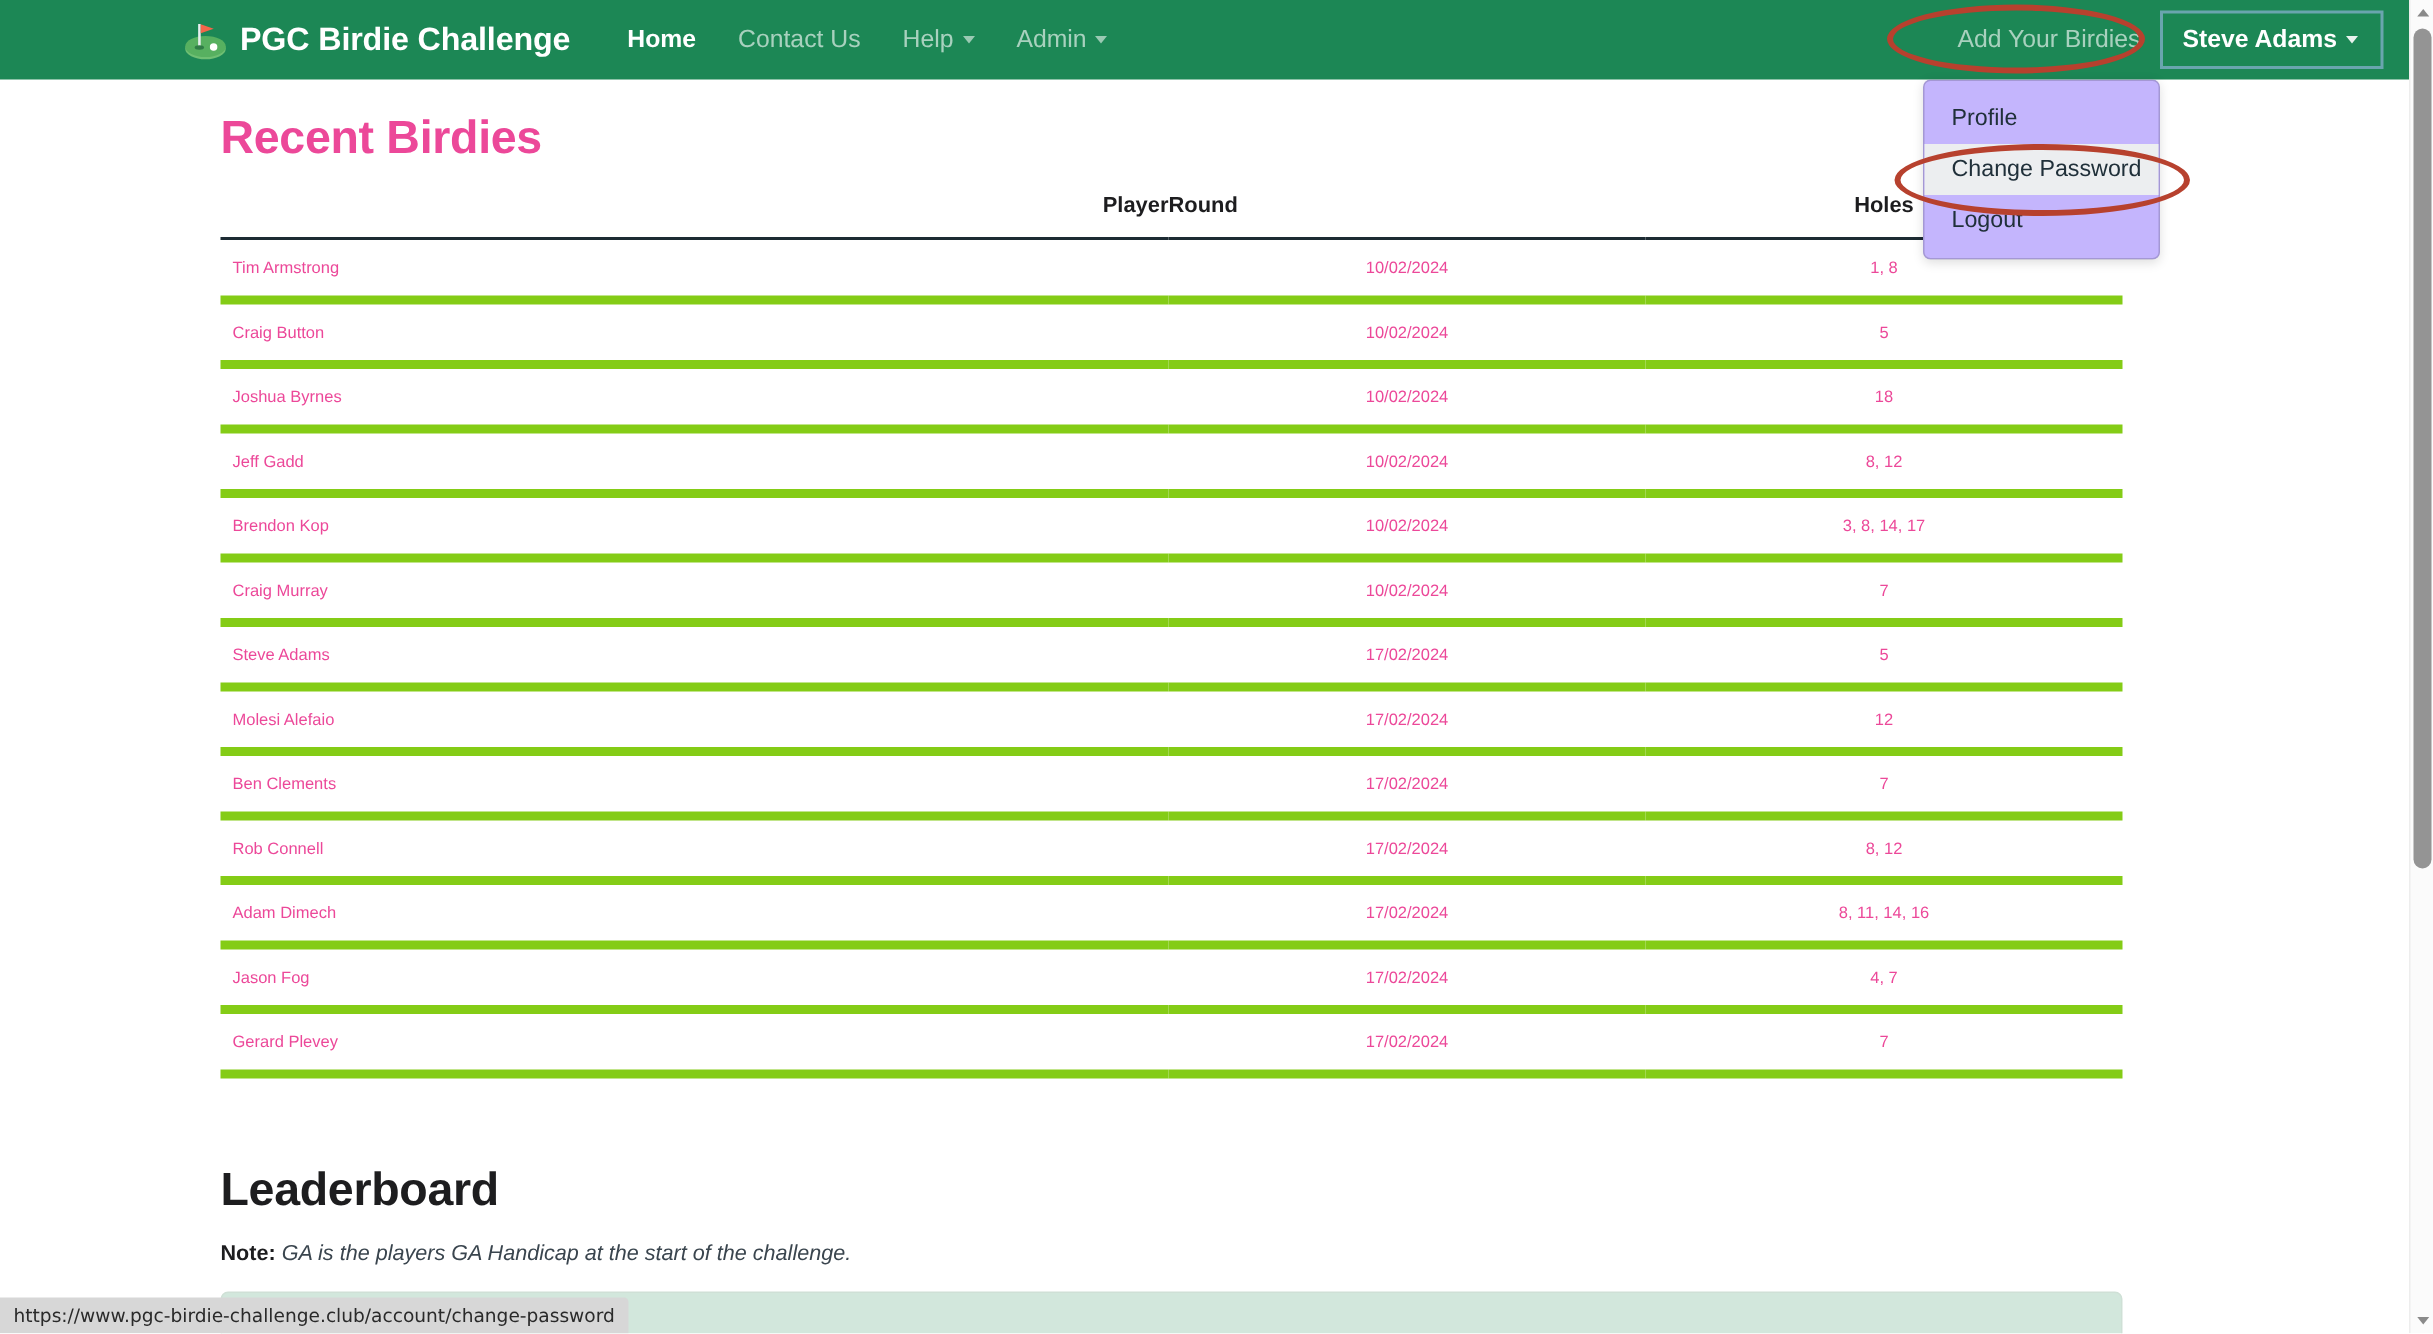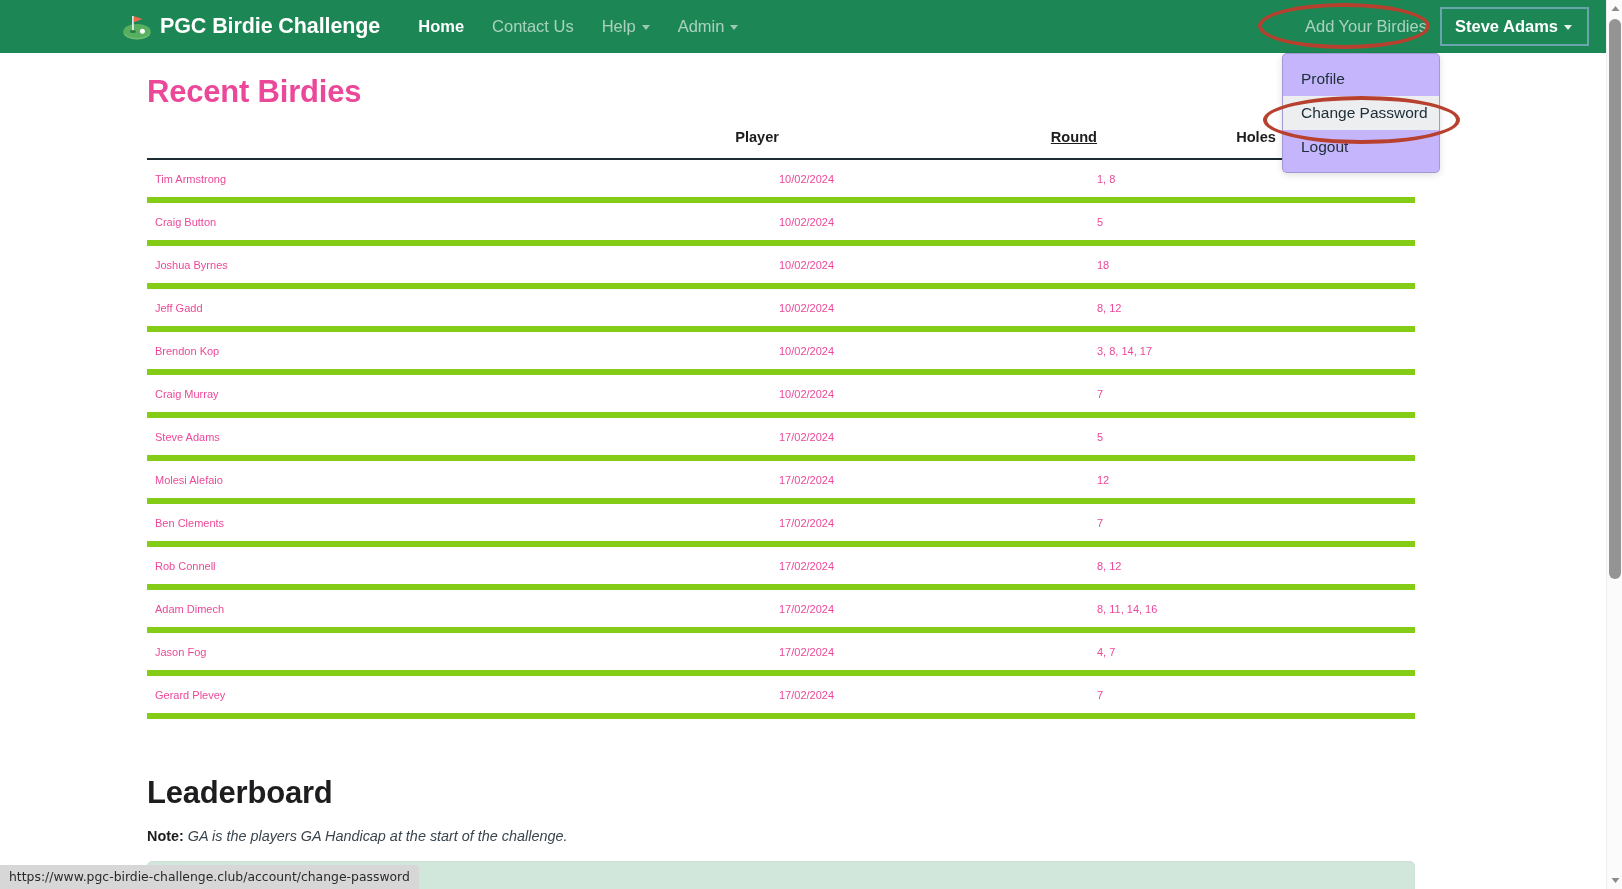--- a/index.html
+++ b/index.html
@@ -143,31 +143,31 @@
   }
   table.birdies th {
     font-size: 14.6px;
     font-weight: 700;
     color: #1d1d1f;
     padding: 0 0 13px 0;
     border-bottom: 2.5px solid #1d2b33;
     text-align: right;
   }
   table.birdies th.c-player { width: 632px; padding-left: 8px;}
-  table.birdies th.c-round  { width: 318px; text-align: right; text-decoration: underline; }
+  table.birdies th.c-round  { width: 318px; text-align: left; }
   table.birdies th.c-holes  { width: 318px; text-align: center; margin-top: 26px; }
   table.birdies td {
     font-size: 11px;
     color: #ec4899;
     padding: 12.5px 0;
     border-bottom: 6px solid #84cc16;
     height: 39.5px;
   }
   table.birdies td.c-player { padding-left: 8px; }
-  table.birdies td.c-round, table.birdies td.c-holes { text-align: left; }
+  table.birdies td.c-round, table.birdies td.c-holes { text-align: center; }
 
   h2.section-title {
     font-size: 31px;
     font-weight: 700;
     color: #1d1d1f;
     margin: 56px 0 0 0;
     letter-spacing: -0.2px;
   }
   .note {
     font-size: 14.4px;

